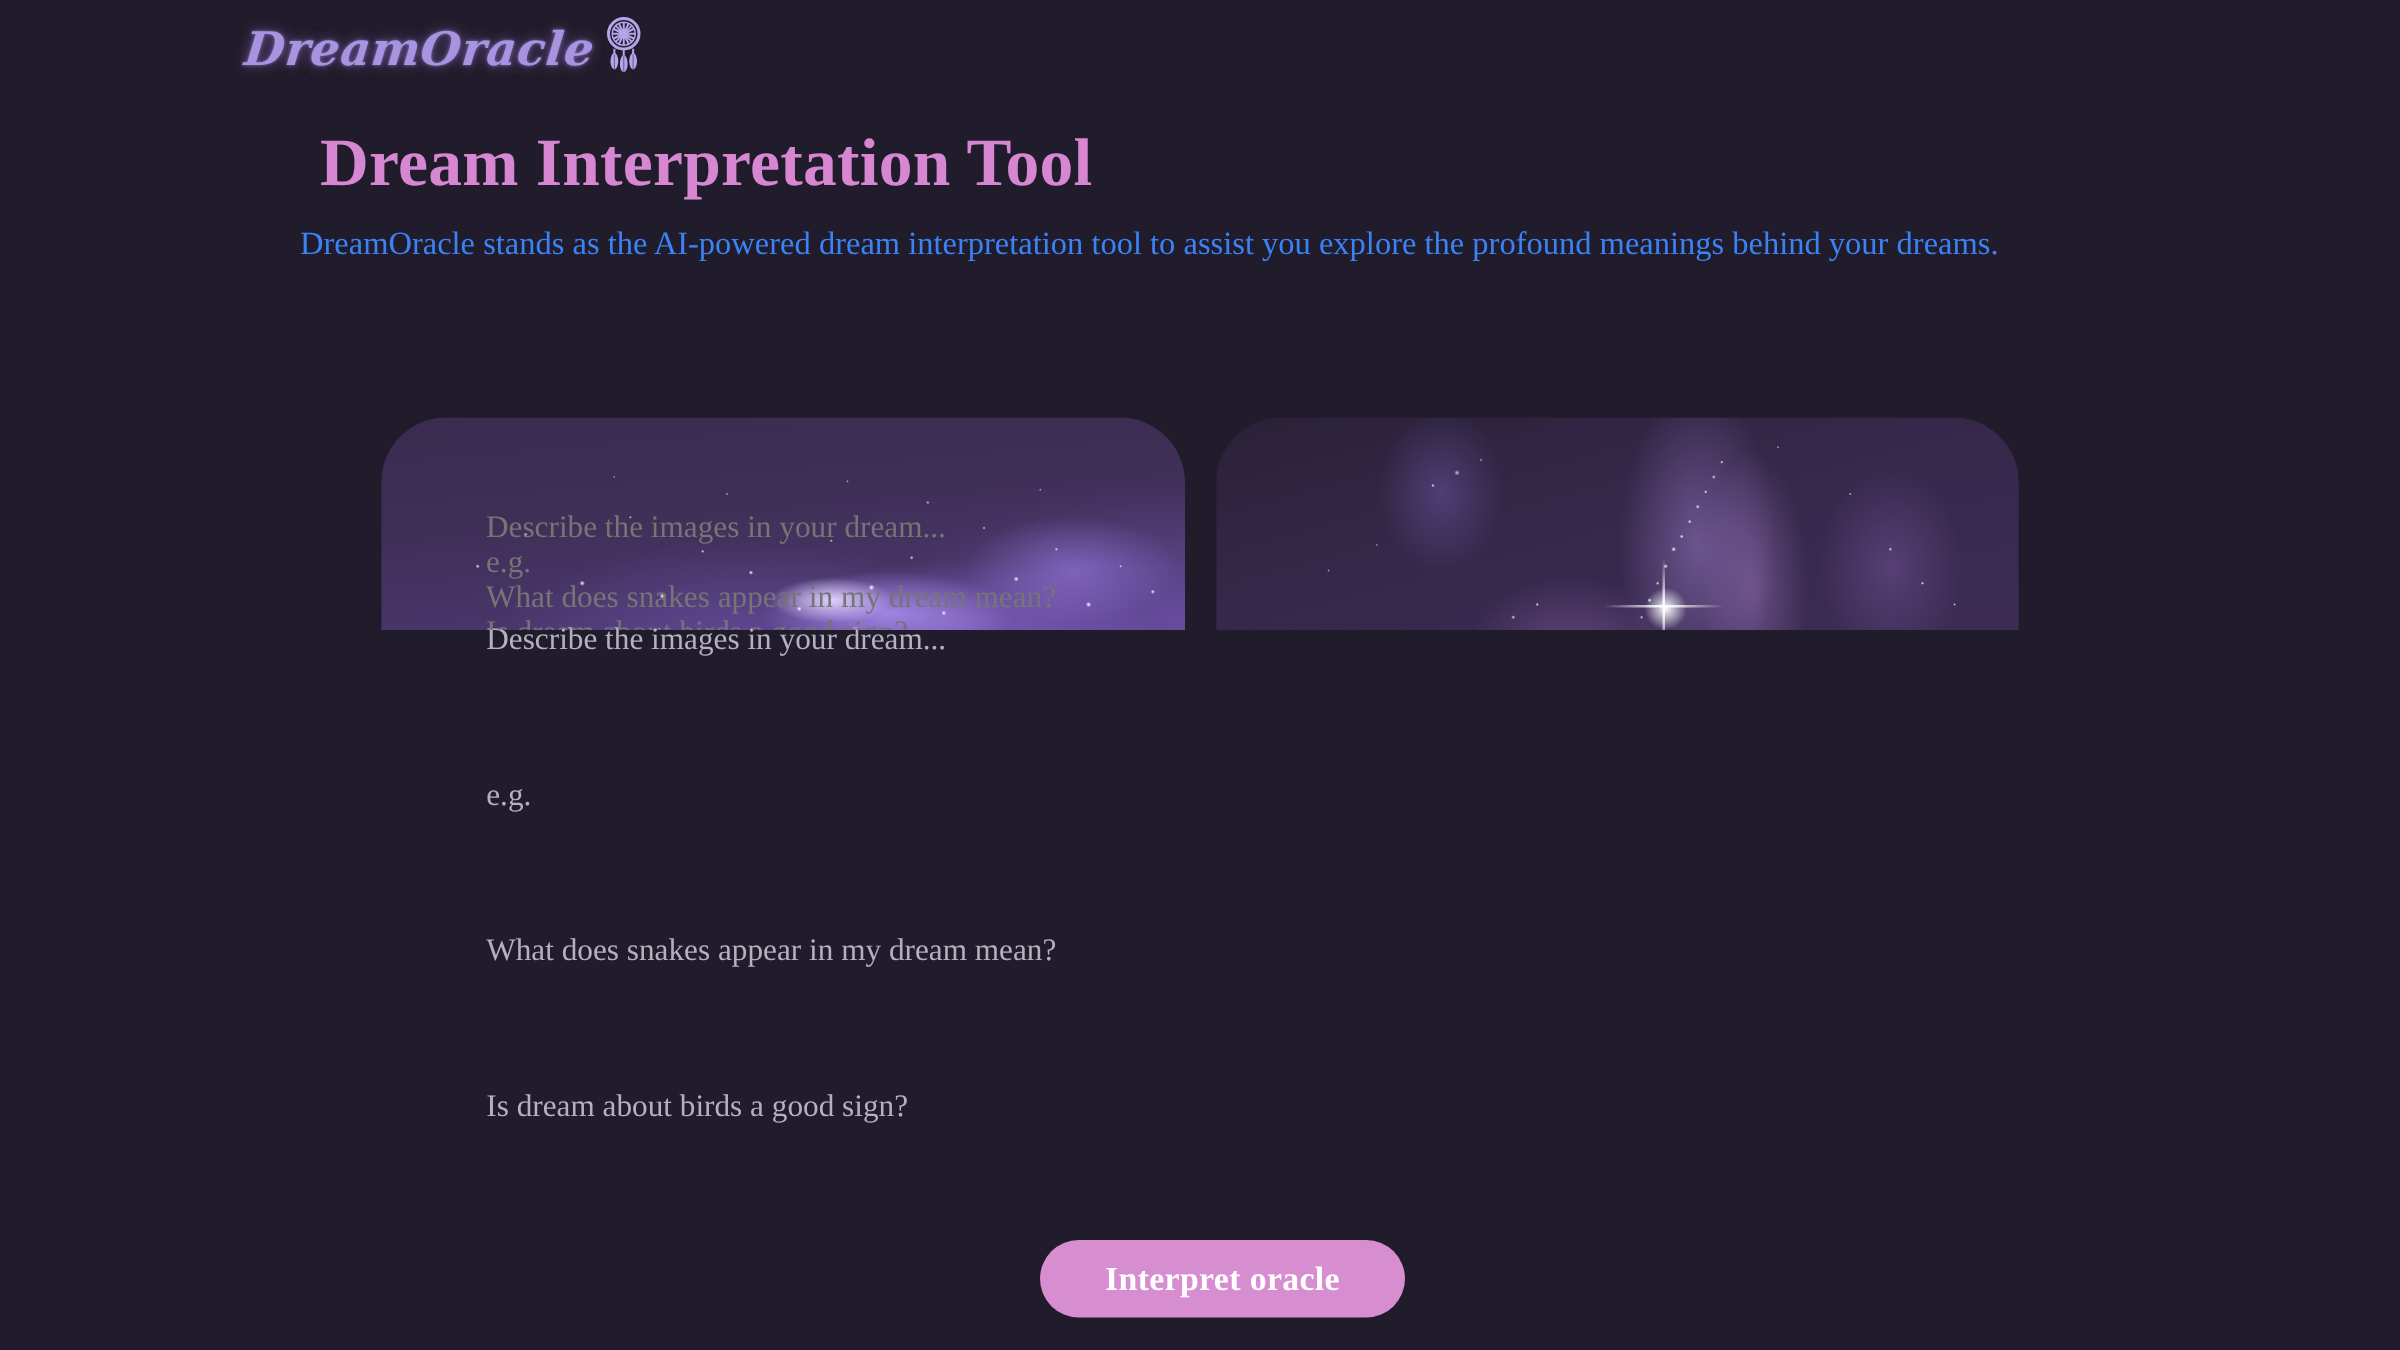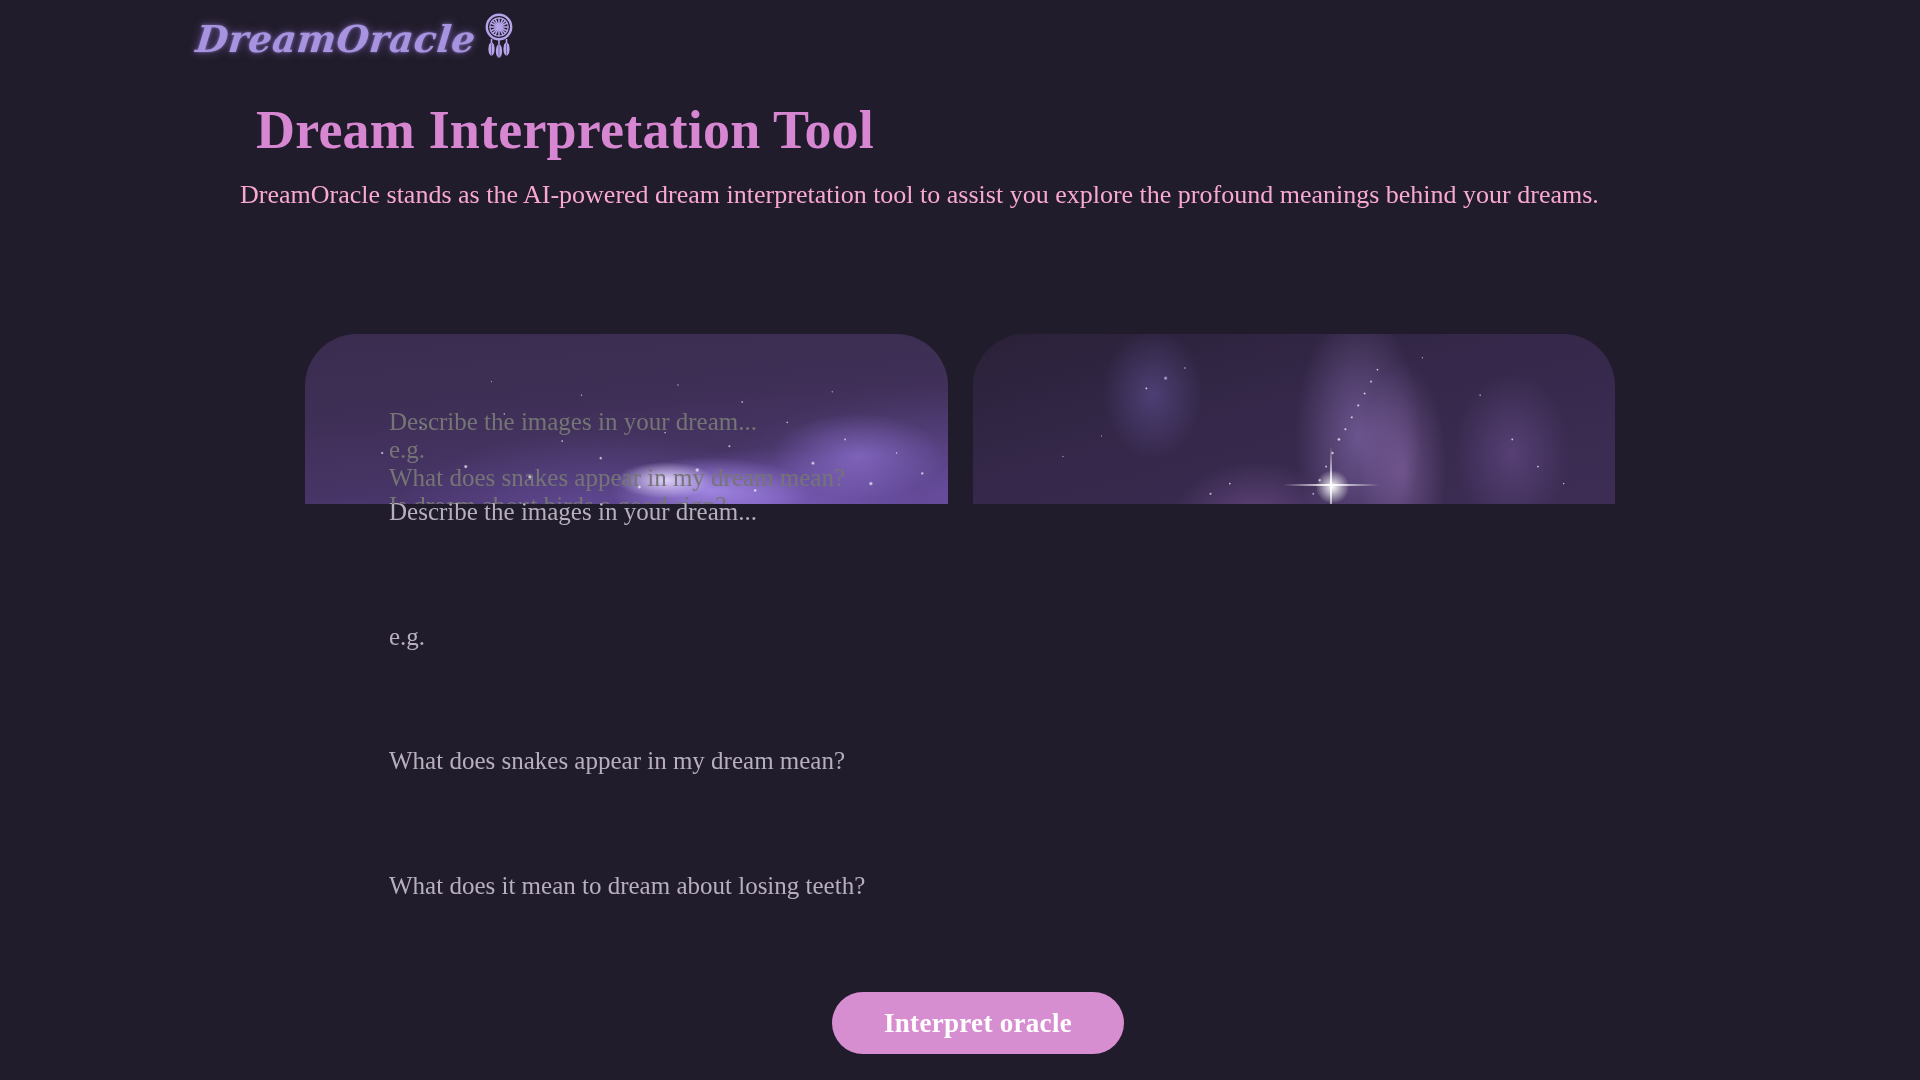--- a/index.html
+++ b/index.html
@@ -53,21 +53,21 @@
     color: #d786d2;
     letter-spacing: 0.2px;
   }
 
   
   .intro {
     position: absolute;
     left: 240px;
     top: 172px;
     width: 1430px;
-    color: #f9a8d4;
+    color: #3b82f6;
     font-size: 26px;
     line-height: 45px;
     font-family: "Liberation Serif", "DejaVu Serif", serif;
   }
   .intro p { margin: 0; }
 
   
   .panels {
     position: absolute;
     left: 305px;
@@ -328,21 +328,21 @@
       </div>
     </div>
   </div>
 
 </div>
 
 <div class="placeholder">
   <div>Describe the images in your dream...</div>
   <div>e.g.</div>
   <div>What does snakes appear in my dream mean?</div>
-  <div>What does it mean to dream about losing teeth?</div>
+  <div>Is dream about birds a good sign?</div>
   
   
   
 </div>
 
 <div class="btn-row">
   <button class="interpret-btn">Interpret oracle</button>
 </div>
 
 </body></html>

